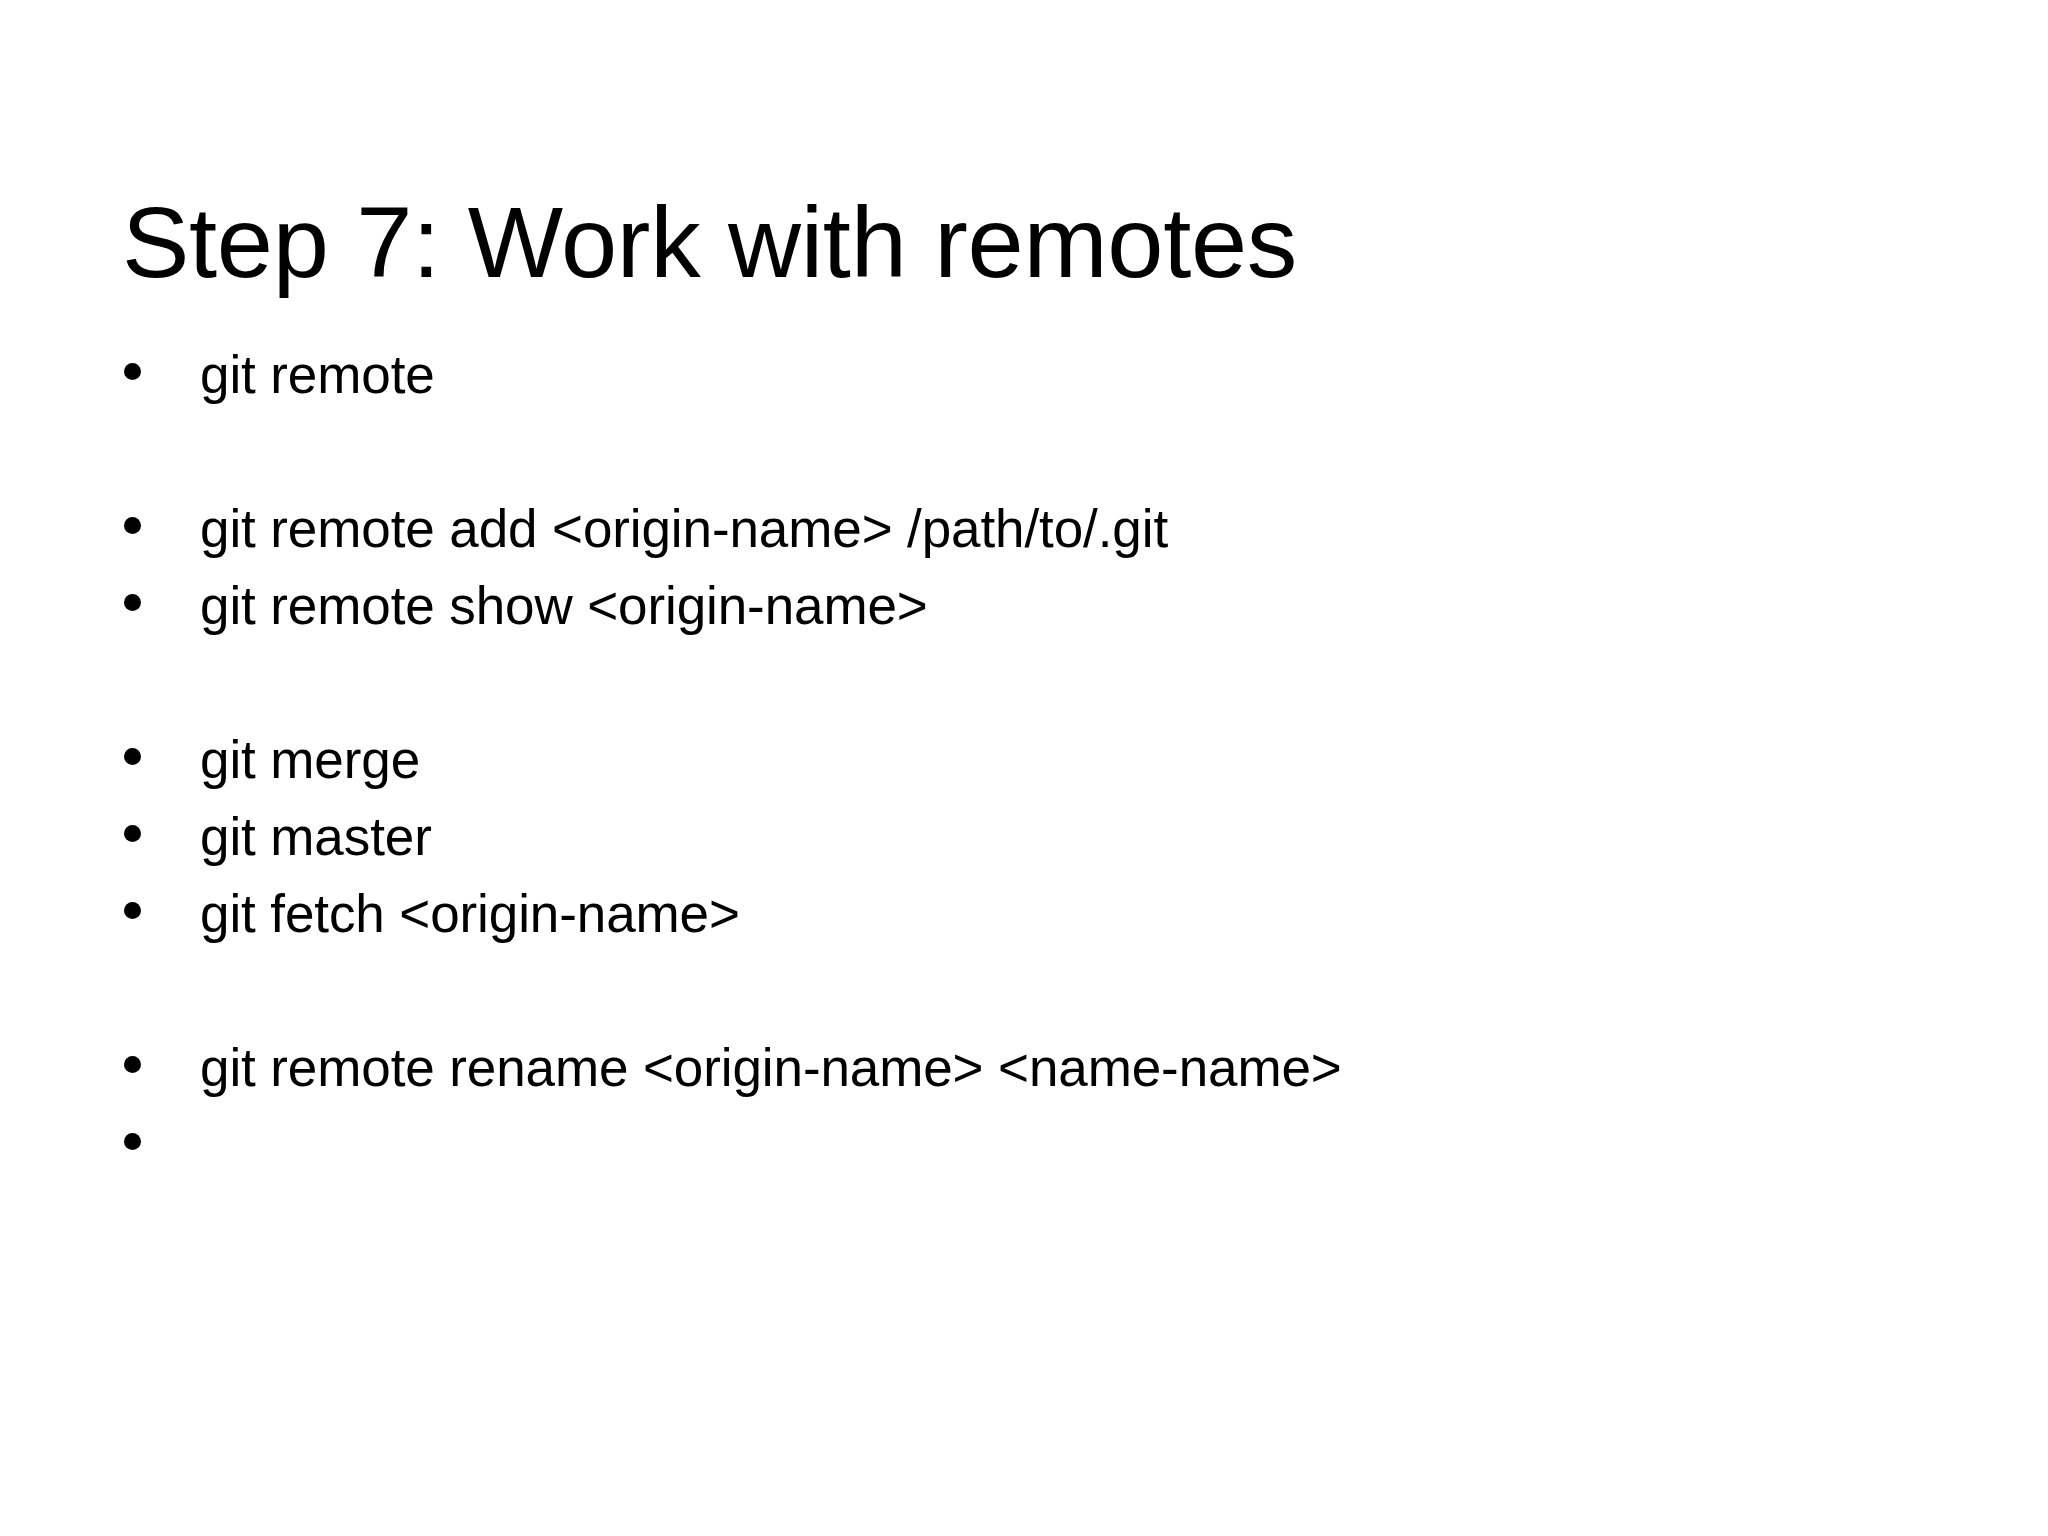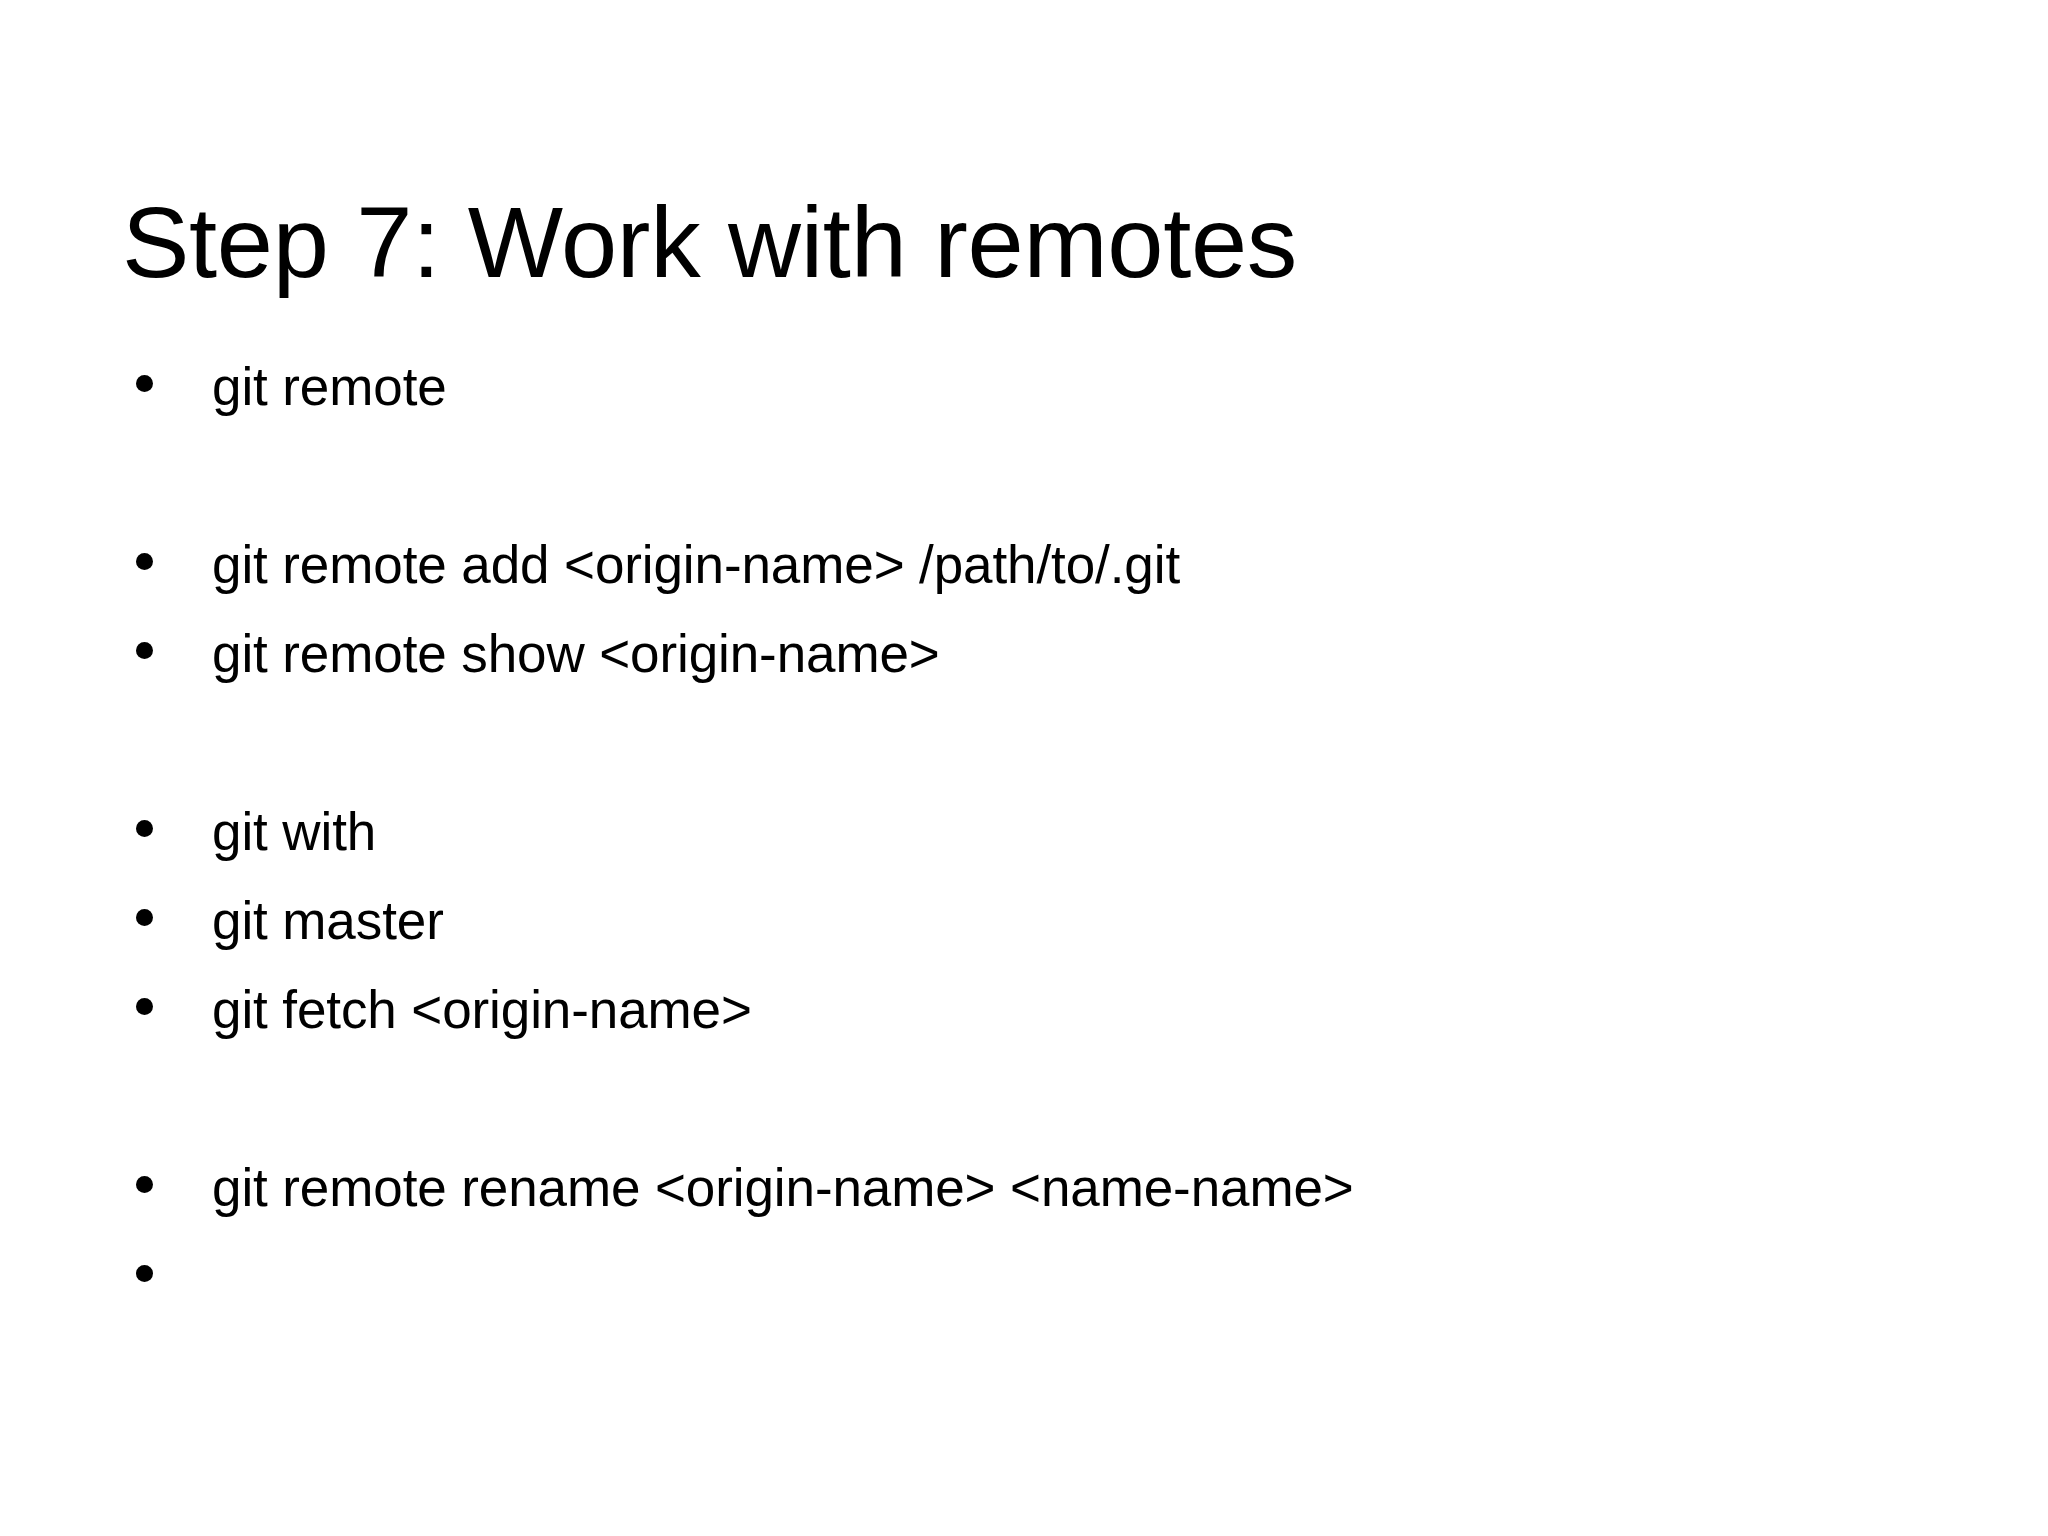--- a/index.html
+++ b/index.html
@@ -37,21 +37,21 @@
     top: 336px;
     width: 2048px;
     list-style: none;
     margin: 0;
     padding: 0;
   }
   .bullet-row {
     position: relative;
     height: 77px;
     padding: 0;
-    margin: 12px;
+    margin: 0;
   }
   .bullet-row.spacer {
     height: 77px;
   }
   .bullet-marker {
     position: absolute;
     left: 124px;
     top: 27px;
     width: 17px;
     height: 17px;
@@ -93,21 +93,21 @@
 
     <li class="bullet-row">
       <span class="bullet-marker"></span>
       <span class="bullet-text">git remote show &lt;origin-name&gt;</span>
     </li>
 
     <li class="bullet-row spacer"></li>
 
     <li class="bullet-row">
       <span class="bullet-marker"></span>
-      <span class="bullet-text">git with</span>
+      <span class="bullet-text">git merge</span>
     </li>
 
     <li class="bullet-row">
       <span class="bullet-marker"></span>
       <span class="bullet-text">git master</span>
     </li>
 
     <li class="bullet-row">
       <span class="bullet-marker"></span>
       <span class="bullet-text">git fetch &lt;origin-name&gt;</span>

